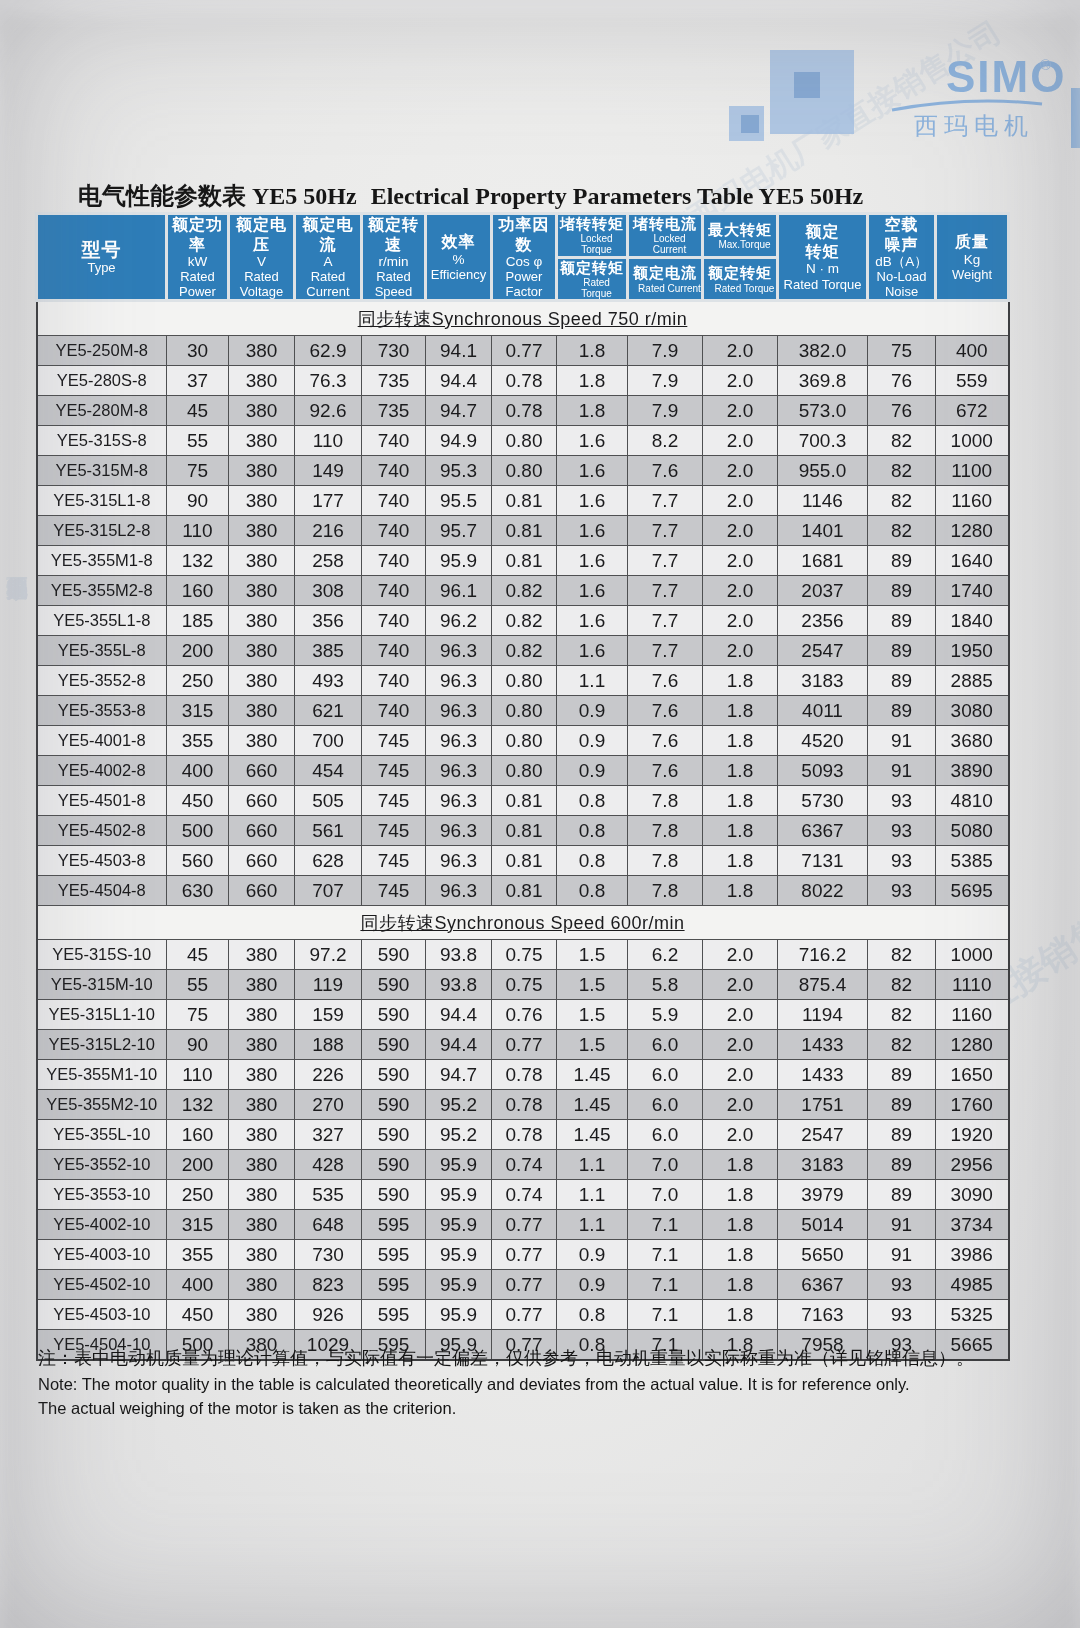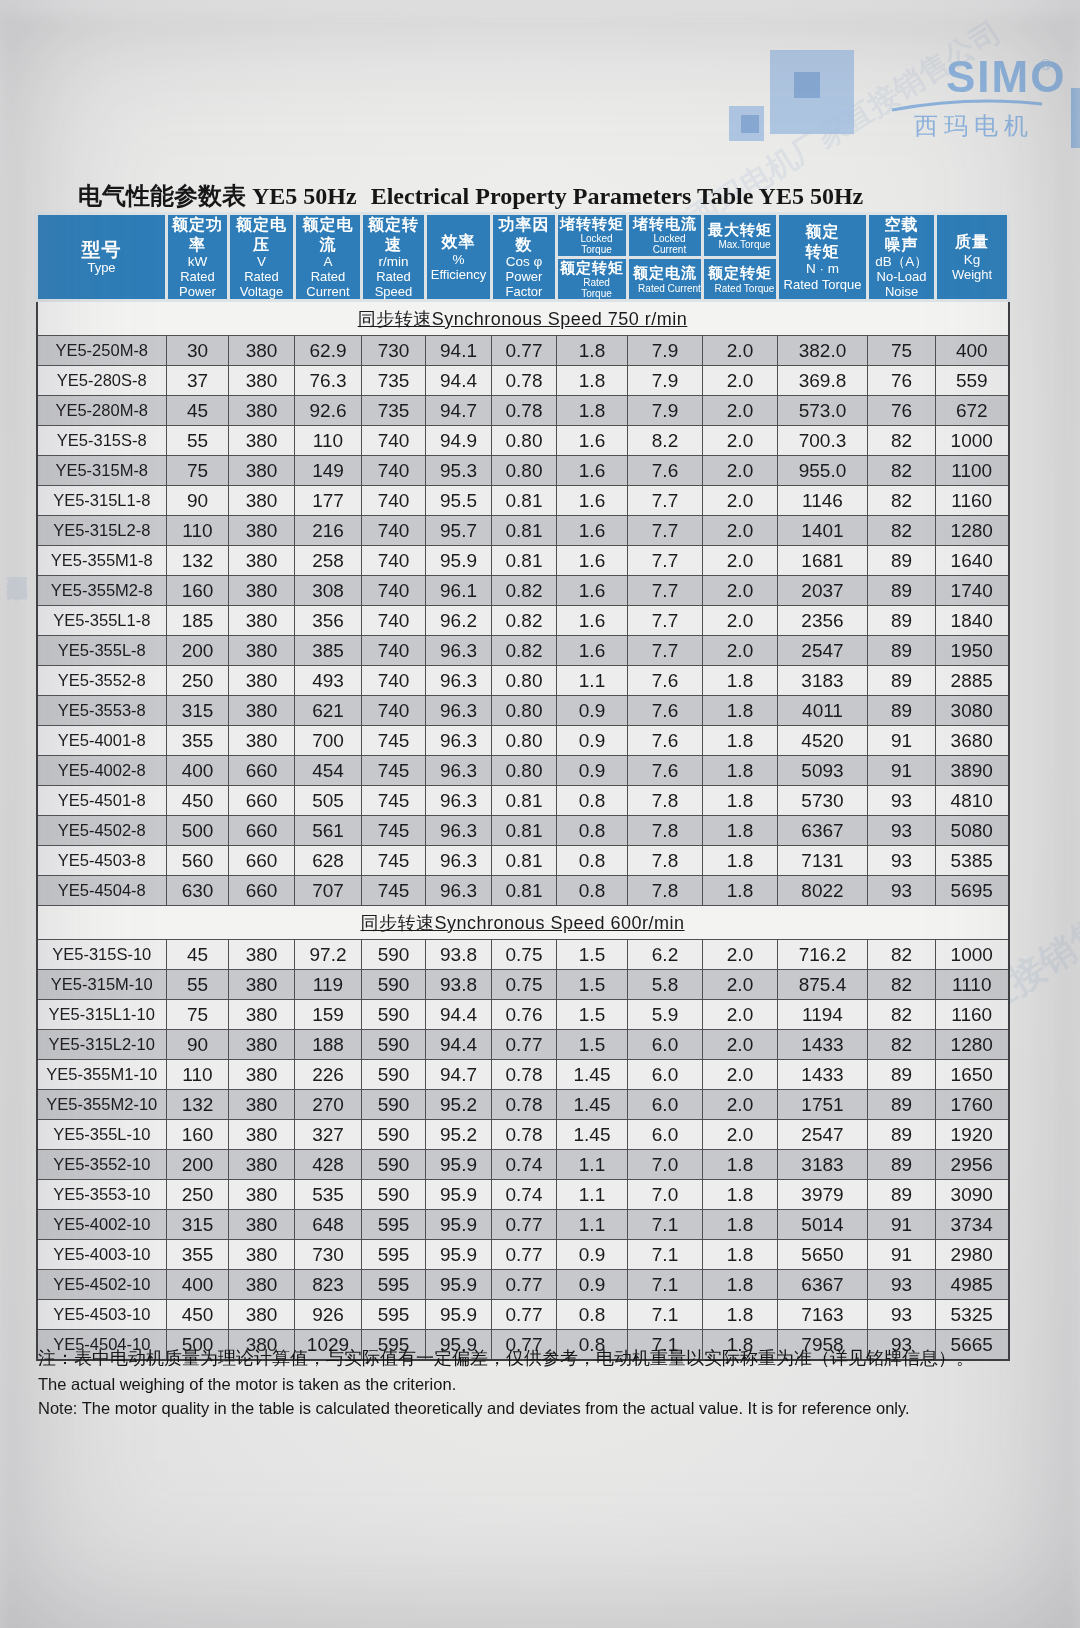--- a/index.html
+++ b/index.html
@@ -637,21 +637,21 @@
             <td>380</td>
             <td>730</td>
             <td>595</td>
             <td>95.9</td>
             <td>0.77</td>
             <td>0.9</td>
             <td>7.1</td>
             <td>1.8</td>
             <td>5650</td>
             <td>91</td>
-            <td>2980</td>
+            <td>3986</td>
           </tr>
           <tr class="shade-dark">
             <td class="model">YE5-4502-10</td>
             <td>400</td>
             <td>380</td>
             <td>823</td>
             <td>595</td>
             <td>95.9</td>
             <td>0.77</td>
             <td>0.9</td>
@@ -690,18 +690,18 @@
             <td>7958</td>
             <td>93</td>
             <td>5665</td>
           </tr>
         </tbody>
       </table>
   </div>
 
   <div class="notes">
     <div class="note-zh">注：表中电动机质量为理论计算值，与实际值有一定偏差，仅供参考，电动机重量以实际称重为准（详见铭牌信息）。</div>
+    <div class="note-en">Note: The motor quality in the table is calculated theoretically and deviates from the actual value. It is for reference only.</div>
     <div class="note-en">The actual weighing of the motor is taken as the criterion.</div>
-    <div class="note-en">Note: The motor quality in the table is calculated theoretically and deviates from the actual value. It is for reference only.</div>
   </div>
 
   <div class="vignette"></div>
 </div>
 
 </body></html>

